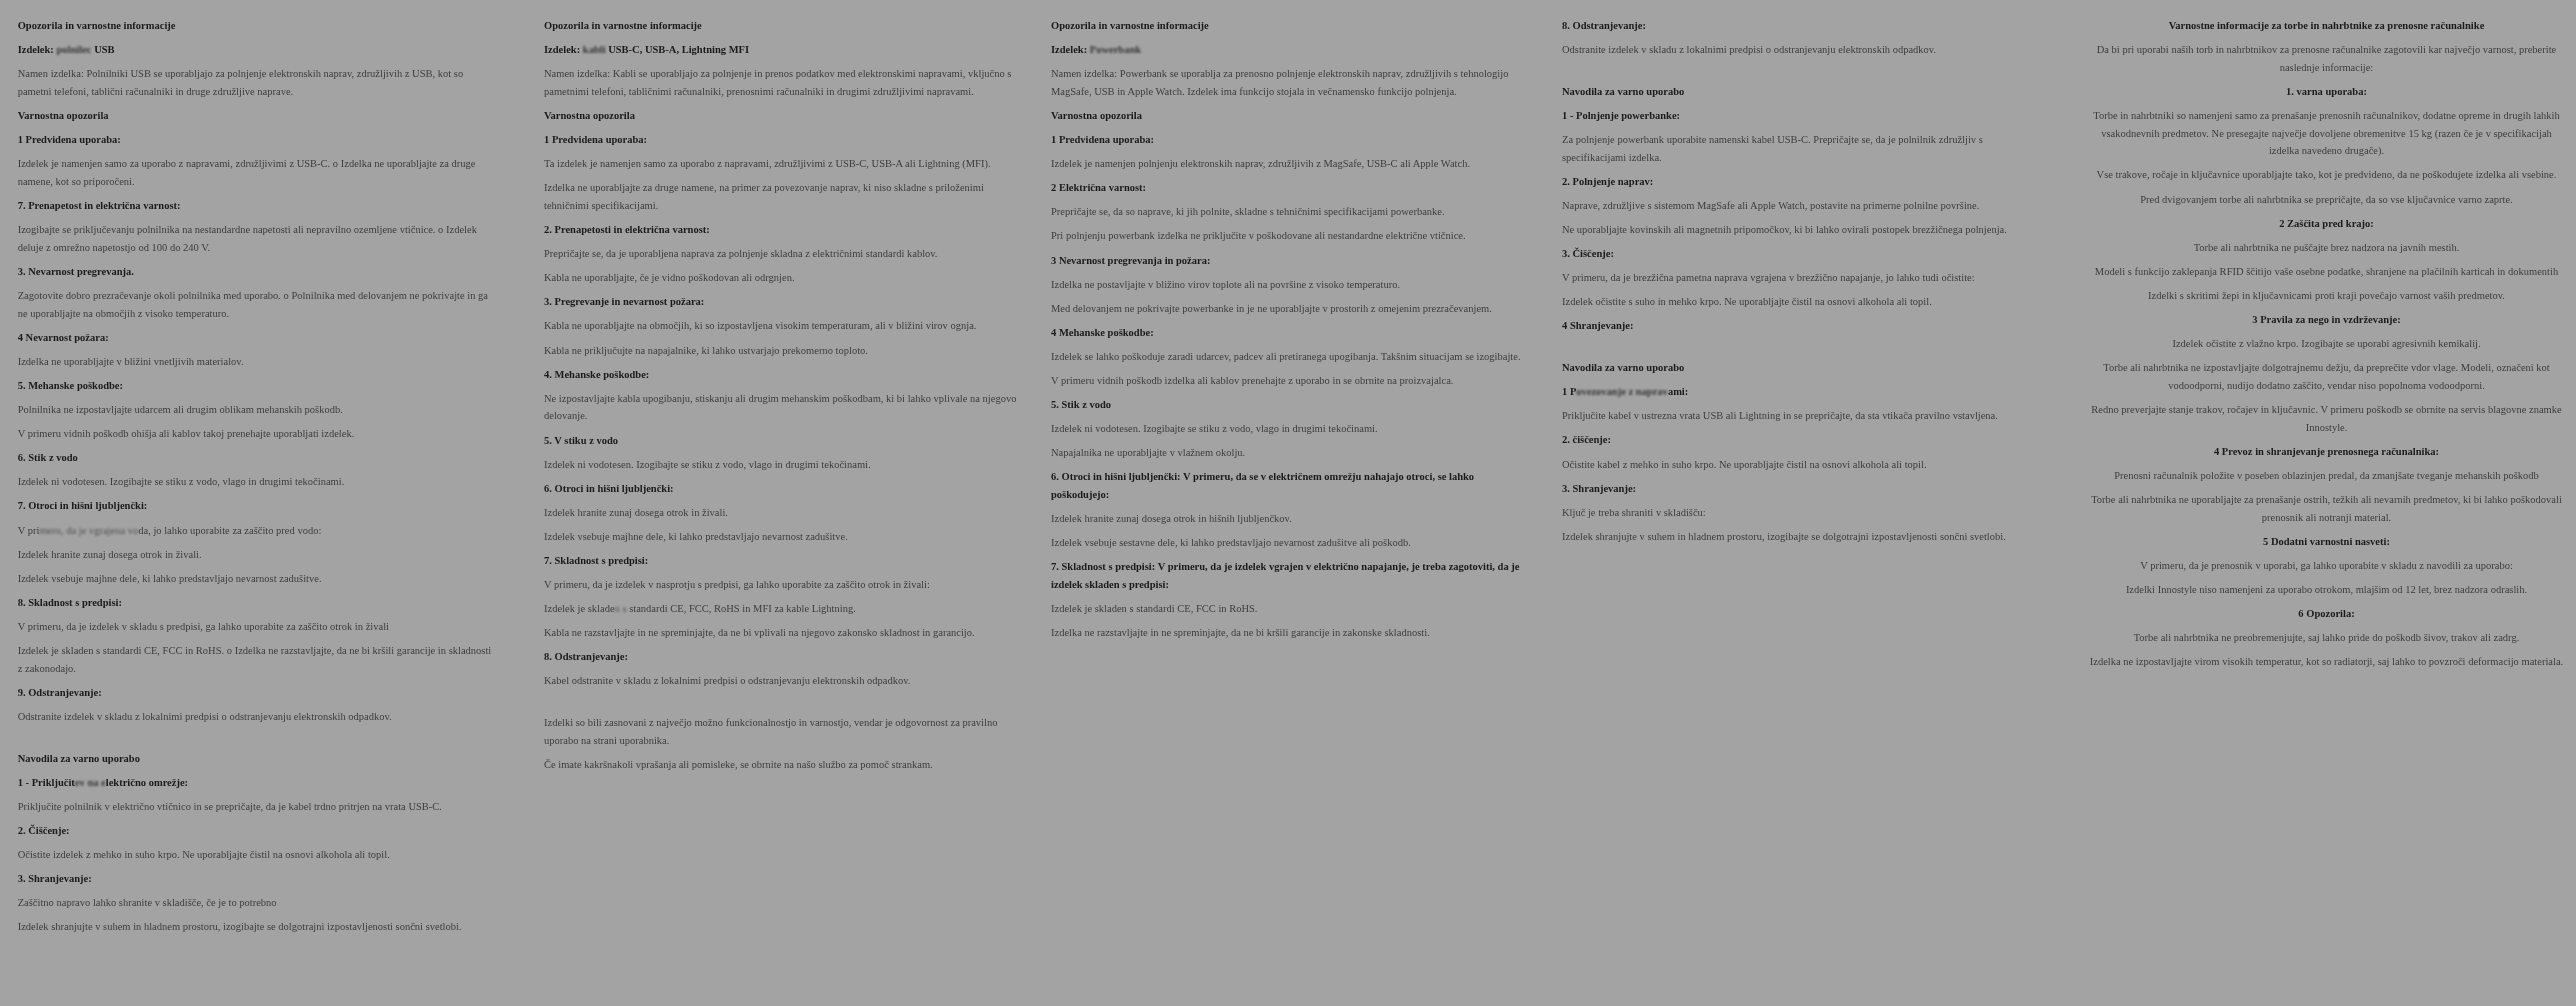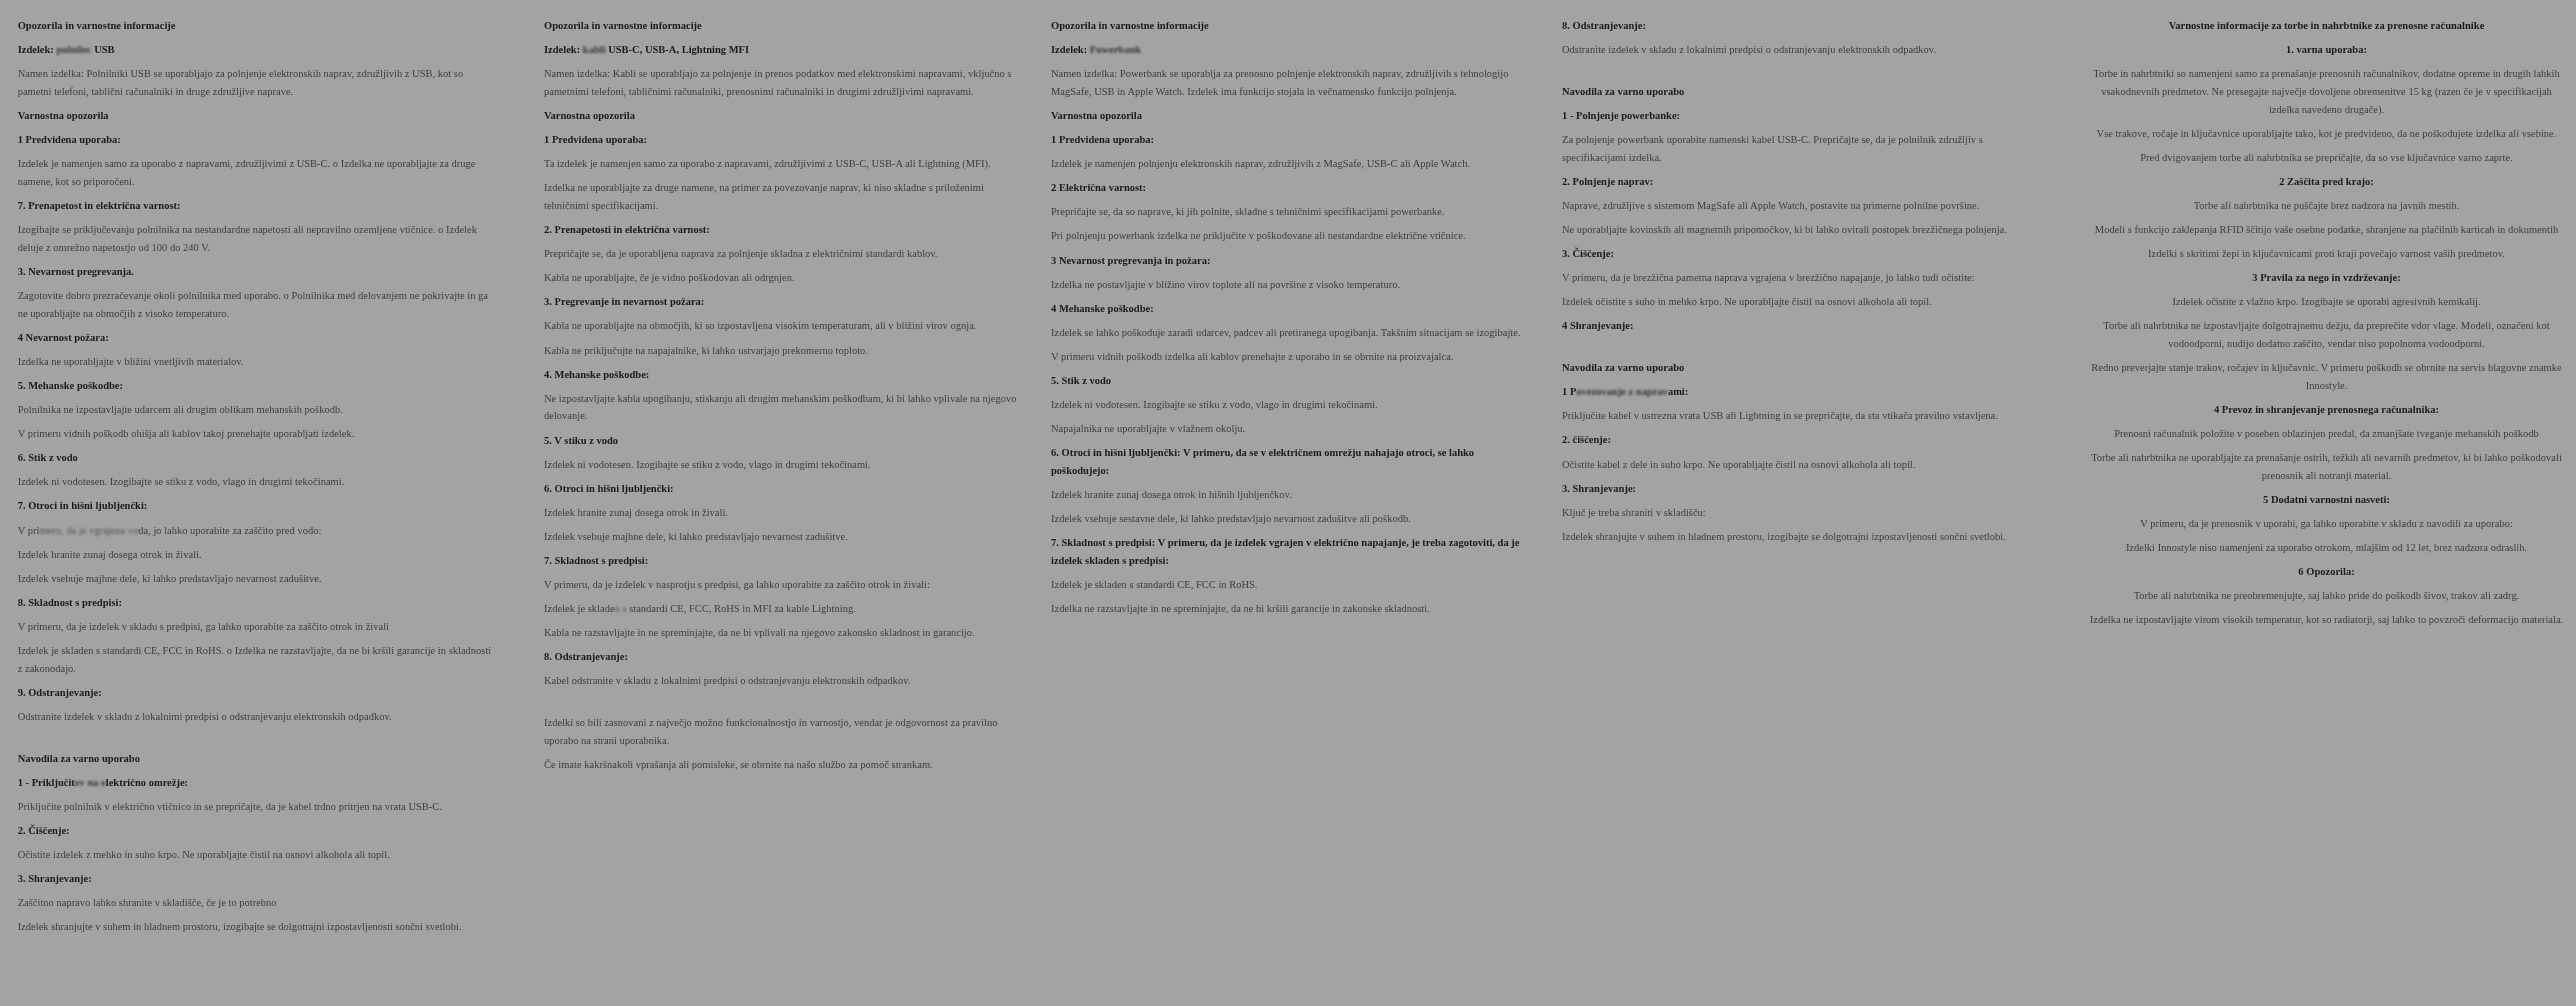--- a/index.html
+++ b/index.html
@@ -118,20 +118,21 @@
       <div class="blk h"><span>Izdelek: </span><span class="smudge">Powerbank</span></div>
       <div class="blk p">Namen izdelka: Powerbank se uporablja za prenosno polnjenje elektronskih naprav, združljivih s tehnologijo MagSafe, USB in Apple Watch. Izdelek ima funkcijo stojala in večnamensko funkcijo polnjenja.</div>
       <div class="blk h">Varnostna opozorila</div>
       <div class="blk h">1 Predvidena uporaba:</div>
       <div class="blk p">Izdelek je namenjen polnjenju elektronskih naprav, združljivih z MagSafe, USB-C ali Apple Watch.</div>
       <div class="blk h">2 Električna varnost:</div>
       <div class="blk p">Prepričajte se, da so naprave, ki jih polnite, skladne s tehničnimi specifikacijami powerbanke.</div>
       <div class="blk p">Pri polnjenju powerbank izdelka ne priključite v poškodovane ali nestandardne električne vtičnice.</div>
       <div class="blk h">3 Nevarnost pregrevanja in požara:</div>
       <div class="blk p">Izdelka ne postavljajte v bližino virov toplote ali na površine z visoko temperaturo.</div>
+      <div class="blk p">Med delovanjem ne pokrivajte powerbanke in je ne uporabljajte v prostorih z omejenim prezračevanjem.</div>
       <div class="blk h">4 Mehanske poškodbe:</div>
       <div class="blk p">Izdelek se lahko poškoduje zaradi udarcev, padcev ali pretiranega upogibanja. Takšnim situacijam se izogibajte.</div>
       <div class="blk p">V primeru vidnih poškodb izdelka ali kablov prenehajte z uporabo in se obrnite na proizvajalca.</div>
       <div class="blk h">5. Stik z vodo</div>
       <div class="blk p">Izdelek ni vodotesen. Izogibajte se stiku z vodo, vlago in drugimi tekočinami.</div>
       <div class="blk p">Napajalnika ne uporabljajte v vlažnem okolju.</div>
       <div class="blk h">6. Otroci in hišni ljubljenčki: V primeru, da se v električnem omrežju nahajajo otroci, se lahko poškodujejo:</div>
       <div class="blk p">Izdelek hranite zunaj dosega otrok in hišnih ljubljenčkov.</div>
       <div class="blk p">Izdelek vsebuje sestavne dele, ki lahko predstavljajo nevarnost zadušitve ali poškodb.</div>
       <div class="blk h">7. Skladnost s predpisi: V primeru, da je izdelek vgrajen v električno napajanje, je treba zagotoviti, da je izdelek skladen s predpisi:</div>
@@ -150,27 +151,28 @@
       <div class="blk p">Ne uporabljajte kovinskih ali magnetnih pripomočkov, ki bi lahko ovirali postopek brezžičnega polnjenja.</div>
       <div class="blk h">3. Čiščenje:</div>
       <div class="blk p">V primeru, da je brezžična pametna naprava vgrajena v brezžično napajanje, jo lahko tudi očistite:</div>
       <div class="blk p">Izdelek očistite s suho in mehko krpo. Ne uporabljajte čistil na osnovi alkohola ali topil.</div>
       <div class="blk h">4 Shranjevanje:</div>
       <div class="sp"></div>
       <div class="blk h">Navodila za varno uporabo</div>
       <div class="blk h"><span>1 P</span><span class="smudge">ovezovanje z naprav</span><span>ami:</span></div>
       <div class="blk p">Priključite kabel v ustrezna vrata USB ali Lightning in se prepričajte, da sta vtikača pravilno vstavljena.</div>
       <div class="blk h">2. čiščenje:</div>
-      <div class="blk p">Očistite kabel z dele in suho krpo. Ne uporabljajte čistil na osnovi alkohola ali topil.</div>
+      <div class="blk p">Očistite kabel z mehko in suho krpo. Ne uporabljajte čistil na osnovi alkohola ali topil.</div>
       <div class="blk h">3. Shranjevanje:</div>
       <div class="blk p">Ključ je treba shraniti v skladišču:</div>
       <div class="blk p">Izdelek shranjujte v suhem in hladnem prostoru, izogibajte se dolgotrajni izpostavljenosti sončni svetlobi.</div>
     </div>
     <div class="col col-5">
       <div class="blk h">Varnostne informacije za torbe in nahrbtnike za prenosne računalnike</div>
+      <div class="blk p">Da bi pri uporabi naših torb in nahrbtnikov za prenosne računalnike zagotovili kar največjo varnost, preberite naslednje informacije:</div>
       <div class="blk h">1. varna uporaba:</div>
       <div class="blk p">Torbe in nahrbtniki so namenjeni samo za prenašanje prenosnih računalnikov, dodatne opreme in drugih lahkih vsakodnevnih predmetov. Ne presegajte največje dovoljene obremenitve 15 kg (razen če je v specifikacijah izdelka navedeno drugače).</div>
       <div class="blk p">Vse trakove, ročaje in ključavnice uporabljajte tako, kot je predvideno, da ne poškodujete izdelka ali vsebine.</div>
       <div class="blk p">Pred dvigovanjem torbe ali nahrbtnika se prepričajte, da so vse ključavnice varno zaprte.</div>
       <div class="blk h">2 Zaščita pred krajo:</div>
       <div class="blk p">Torbe ali nahrbtnika ne puščajte brez nadzora na javnih mestih.</div>
       <div class="blk p">Modeli s funkcijo zaklepanja RFID ščitijo vaše osebne podatke, shranjene na plačilnih karticah in dokumentih</div>
       <div class="blk p">Izdelki s skritimi žepi in ključavnicami proti kraji povečajo varnost vaših predmetov.</div>
       <div class="blk h">3 Pravila za nego in vzdrževanje:</div>
       <div class="blk p">Izdelek očistite z vlažno krpo. Izogibajte se uporabi agresivnih kemikalij.</div>

